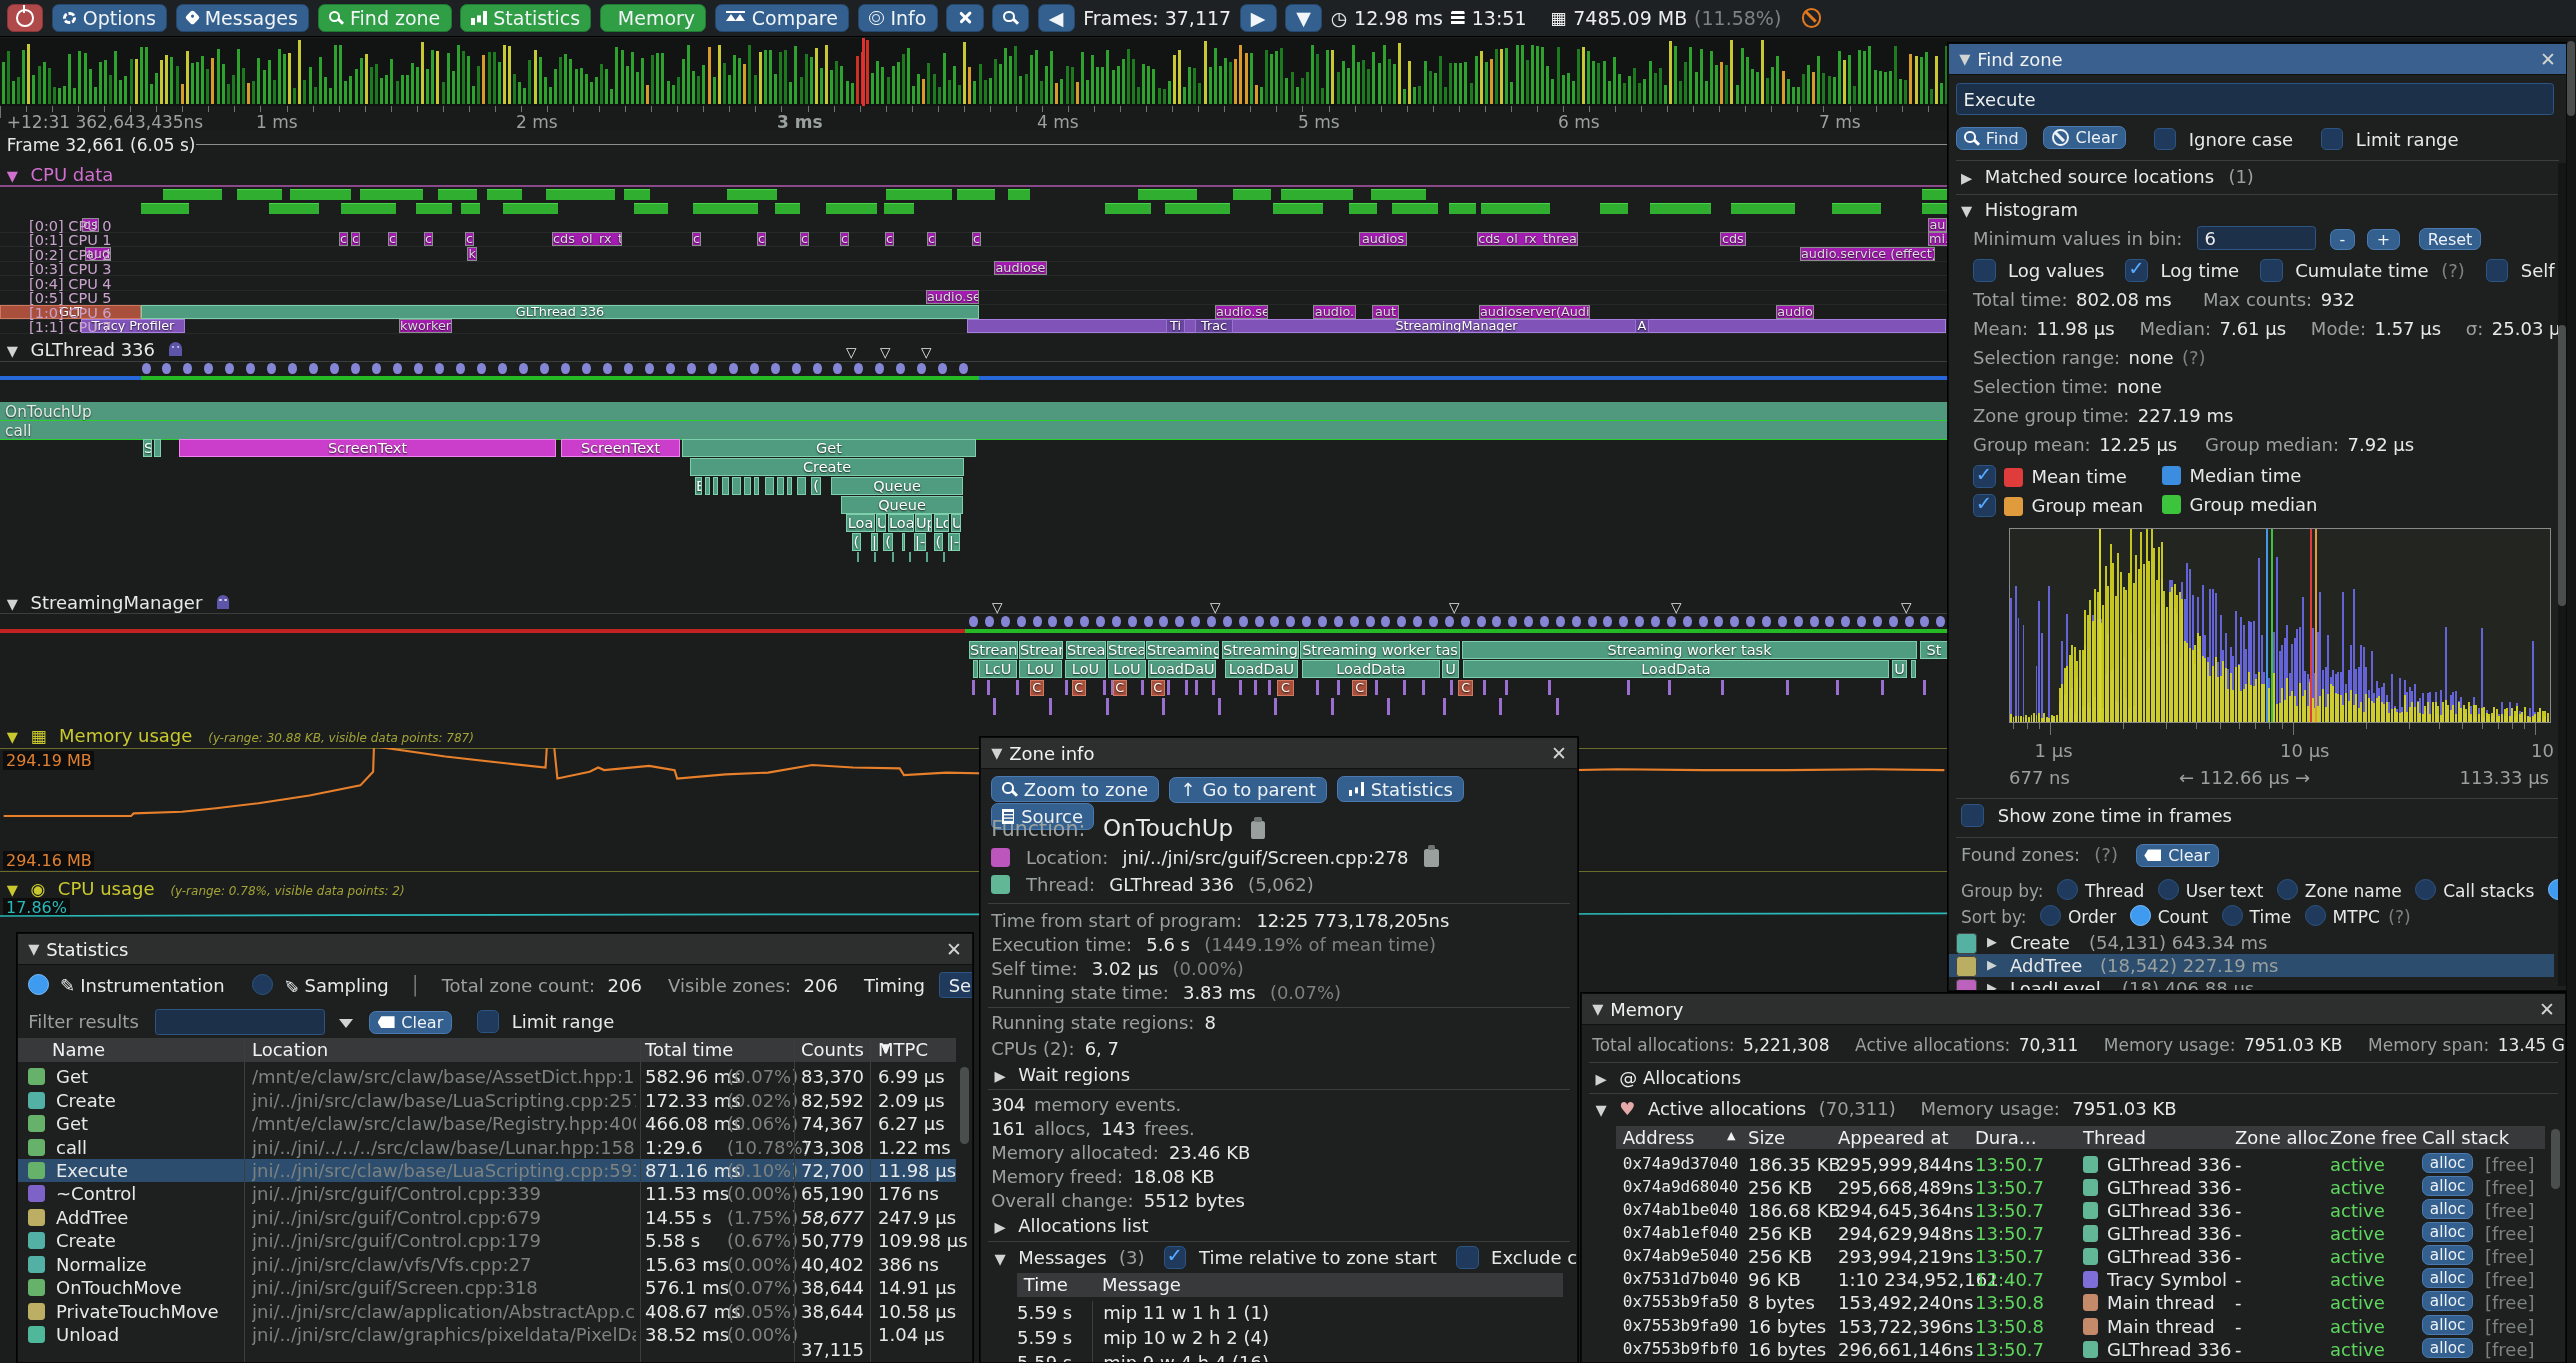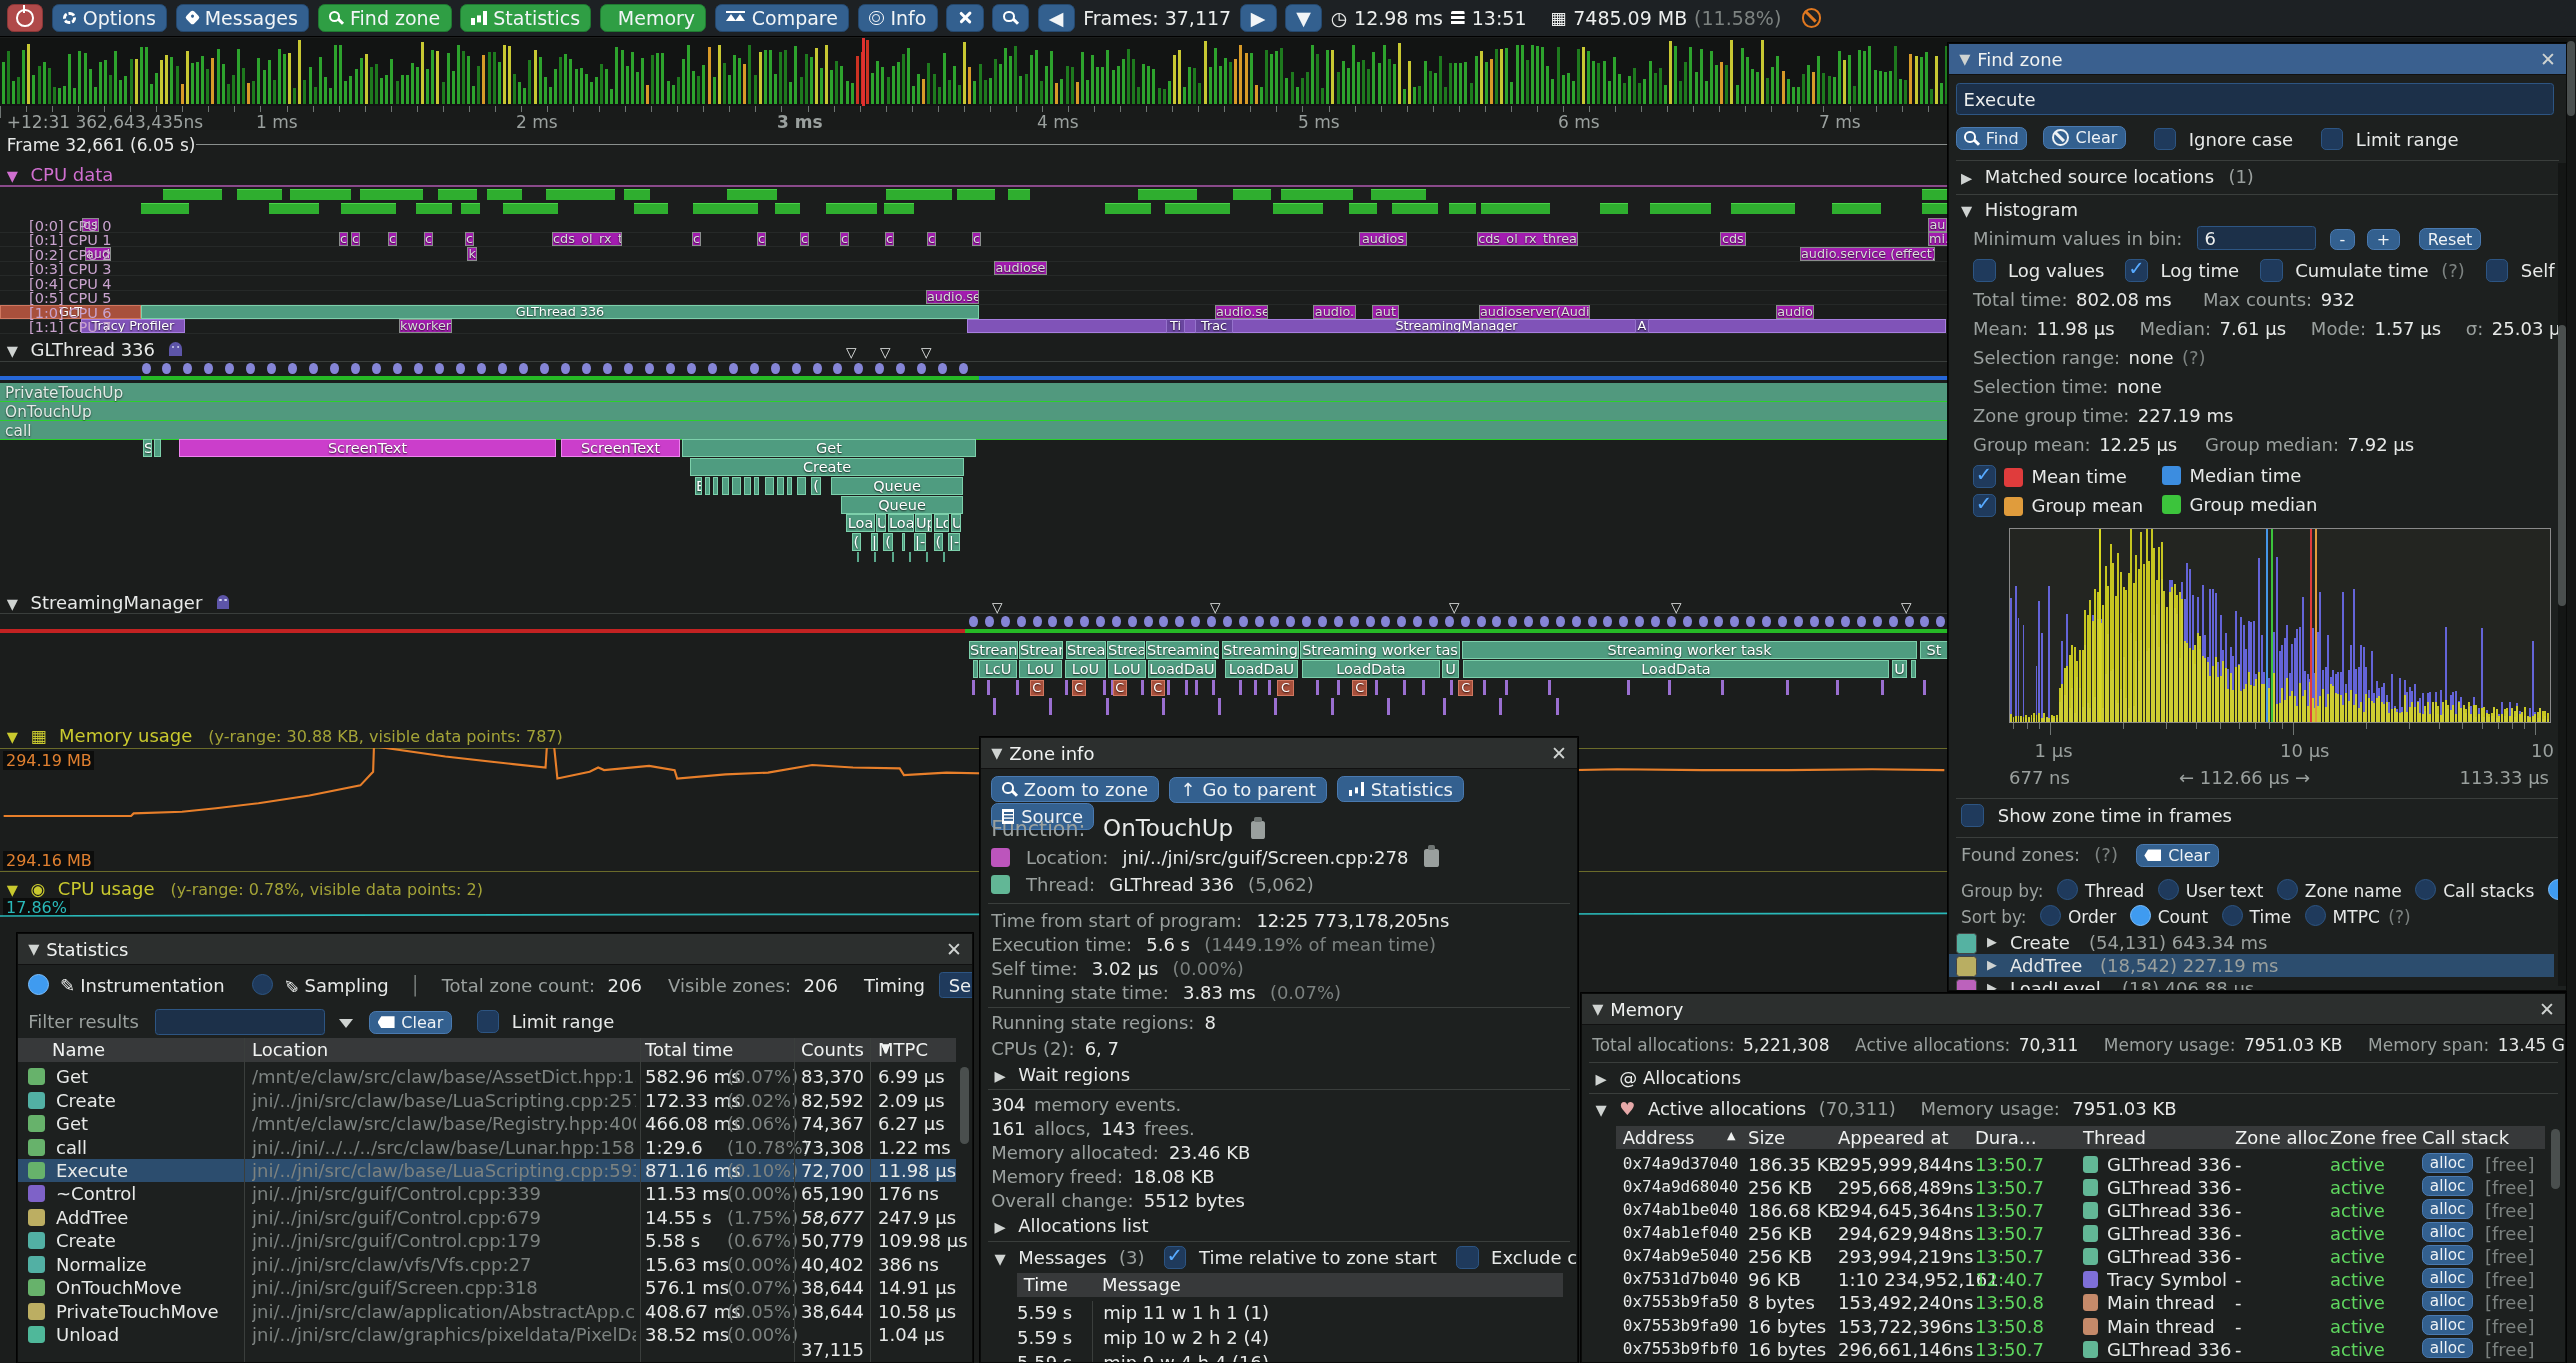--- a/index.html
+++ b/index.html
@@ -74,21 +74,21 @@
   .z-purple{background:#8053b8;border-color:#a87fe0;}
   .z-dkpurple{background:#6a46a0;border-color:#9673cc;}
   .z-red{background:#a8503c;border-color:#d07860;}
   .gl-row{position:absolute;left:0;width:1948px;height:18px;background:#51997e;border-bottom:1.7px solid #2bd12b;}
   .gl-row-lbl{position:absolute;left:5.1px;top:0.9px;font-size:15.3px;color:#e3ece7;text-shadow:0 0.9px 1.7px rgba(0,0,0,.7);}
   .dot{position:absolute;width:8.5px;height:11px;border-radius:50%;background:#8585d6;}
   .marker{position:absolute;color:#e8eae9;font-size:13.6px;}
   .vt{position:absolute;width:2.6px;background:#9a6fd0;}
 
   .plot-hdr{font-size:18px;color:#c9c92e;}
-  .plot-meta{font-size:16px;color:#a3a337;}
+  .plot-meta{font-size:12px;color:#a3a337;font-style:italic;}
   .plot-lbl{position:absolute;font-size:16px;color:#e08030;background:rgba(0,0,0,.55);padding:0 2.6px;}
 
   
   .win{position:absolute;background:#1d201f;border:0.9px solid #0a0b0a;box-shadow:0 0 0 0.9px #000;box-sizing:border-box;overflow:hidden;}
   .winhdr{position:absolute;left:0;top:0;right:0;height:31px;background:#2c2f2e;display:flex;align-items:center;
           padding:0 10.2px;box-sizing:border-box;font-size:18px;color:#f0f2f1;border-bottom:0.9px solid #111;}
   .winhdr.blue{background:#3a608f;}
   .close-x{margin-left:auto;color:#cfd3d1;font-size:19px;cursor:pointer;}
   .btn{display:inline-flex;align-items:center;gap:6.8px;background:#33608f;border:0.9px solid #4a7ab0;border-radius:6.8px;
        color:#eef2f5;font-size:18px;padding:1.7px 10.2px;cursor:pointer;white-space:nowrap;}
@@ -808,23 +808,20 @@
       <div class="dot" style="left: 833px; top: 19px;"></div>
       <div class="dot" style="left: 854px; top: 19px;"></div>
       <div class="dot" style="left: 875px; top: 19px;"></div>
       <div class="dot" style="left: 896px; top: 19px;"></div>
       <div class="dot" style="left: 917px; top: 19px;"></div>
       <div class="dot" style="left: 938px; top: 19px;"></div>
       <div class="dot" style="left: 959px; top: 19px;"></div>
       <div style="position: absolute; left: 0px; top: 32px; width: 141px; height: 4.3px; background: rgb(38, 103, 217);"></div>
       <div style="position: absolute; left: 141px; top: 32px; width: 838px; height: 4.3px; background: rgb(38, 185, 38);"></div>
       <div style="position: absolute; left: 979px; top: 32px; width: 969px; height: 4.3px; background: rgb(38, 103, 217);"></div>
-      <div class="gl-row" style="top: 39px;">
-        <span class="gl-row-lbl">PrivateTouchUp</span>
-      </div>
       <div class="gl-row" style="top: 58px;">
         <span class="gl-row-lbl">OnTouchUp</span>
       </div>
       <div class="gl-row" style="top: 77px;">
         <span class="gl-row-lbl">call</span>
       </div>
       <div class="zone z-teal" style="left: 143px; top: 95px; width: 8.5px; height: 18px; line-height: 16px;">S</div>
       <div class="zone z-teal" style="left: 154px; top: 95px; width: 6.8px; height: 18px; line-height: 16px;"></div>
       <div class="zone z-magenta" style="left: 179px; top: 95px; width: 377px; height: 18px; line-height: 16px;">ScreenText</div>
       <div class="zone z-magenta" style="left: 561px; top: 95px; width: 119px; height: 18px; line-height: 16px;">ScreenText</div>

